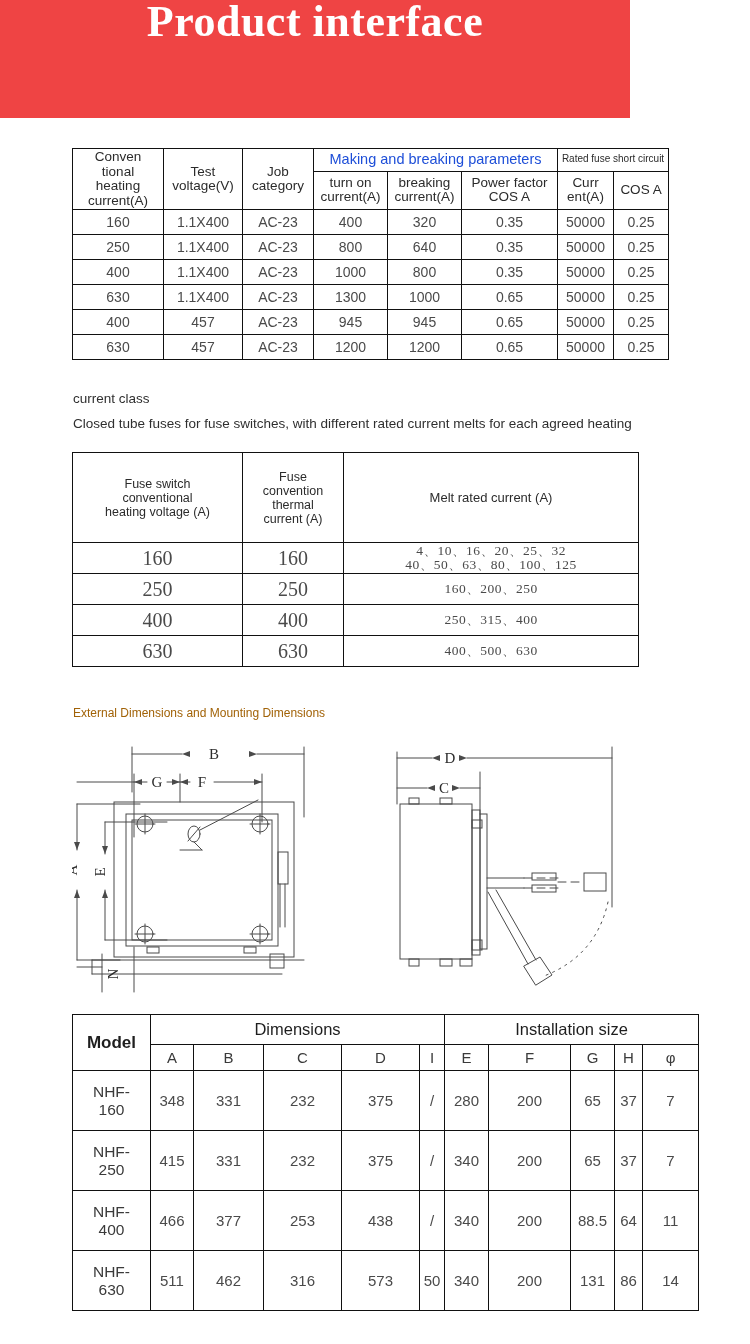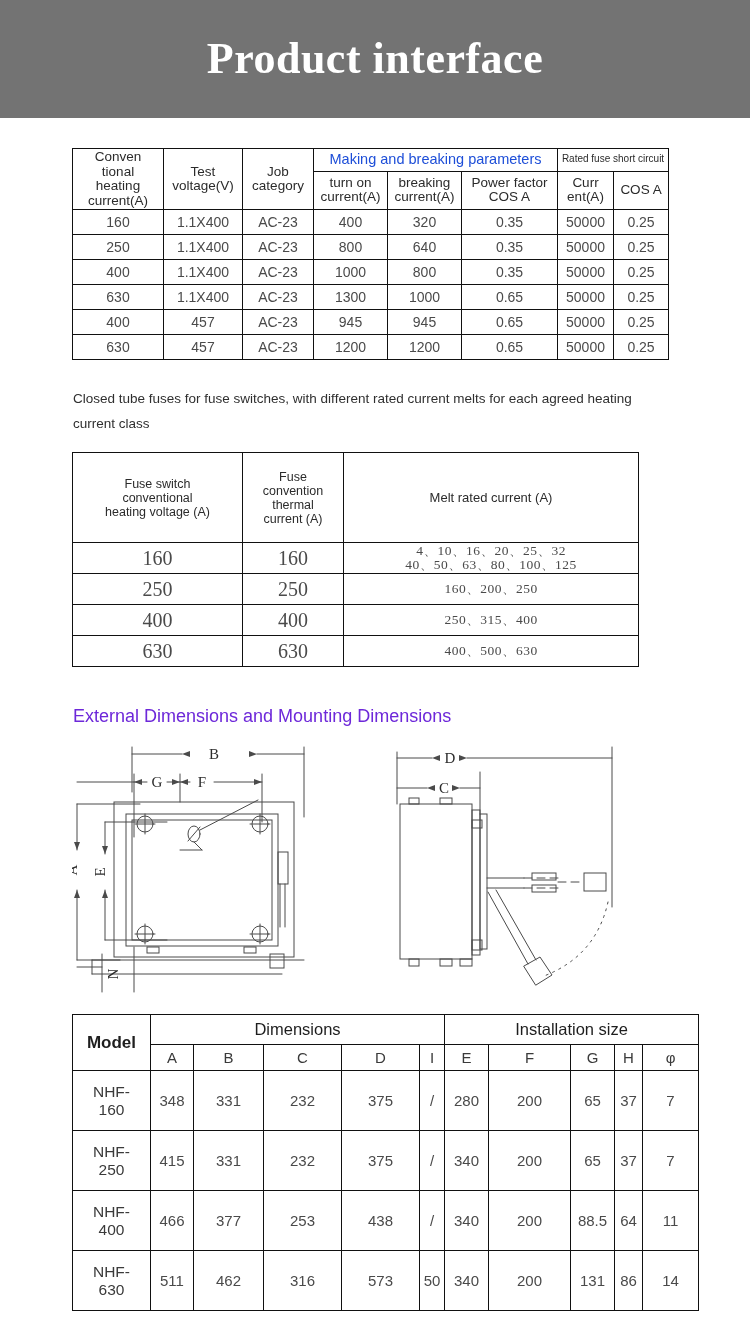--- a/index.html
+++ b/index.html
@@ -13,25 +13,24 @@
   #page {
     position: relative;
     width: 750px;
     height: 1344px;
     overflow: hidden;
     background: #ffffff;
   }
 
   
   .banner {
-    width: 750px;
+    width: 630px;
     height: 118px;
-    background: #737373;
+    background: #ef4444;
     display: flex;
-    align-items: center;
     justify-content: center;
   }
   .banner-title {
     color: #ffffff;
     font-family: "Liberation Serif", "DejaVu Serif", serif;
     font-weight: bold;
     font-size: 44px;
     letter-spacing: 0.5px;
     line-height: 1;
   }
@@ -80,22 +79,22 @@
   table.t2 td.big { font-size: 20px; color: #4a4a4a; height: 31px; font-family: "Liberation Serif", serif; }
   table.t2 td.melt { font-size: 13.5px; color: #4a4a4a; font-family: "Liberation Serif", serif; line-height: 1.02; }
   table.t2 td.melt .l1 { display: block; letter-spacing: 0.5px; }
   table.t2 td.melt .l2 { display: block; letter-spacing: 0.5px; }
 
   
   .section-heading {
     position: absolute;
     left: 73px;
     top: 706px;
-    font-size: 18px;
-    color: #6d28d9;
+    font-size: 12px;
+    color: #a16207;
     text-align: right;
   }
 
   
   .drawing {
     position: absolute;
     left: 72px;
     top: 742px;
     width: 606px;
     height: 265px;
@@ -230,22 +229,22 @@
             <td class="num">1200</td>
             <td class="num">0.65</td>
             <td class="num">50000</td>
             <td class="num">0.25</td>
           </tr>
         </tbody>
     </table>
   </div>
 
   <div class="caption">
+    <span class="ln">current class</span>
     <span class="ln">Closed tube fuses for fuse switches, with different rated current melts for each agreed heating</span>
-    <span class="ln">current class</span>
   </div>
 
   <div class="t2-wrap">
     <table class="grid t2">
       <colgroup>
         <col style="width:170px">
           <col style="width:101px">
           <col style="width:295px">
       </colgroup>
       <tbody>

